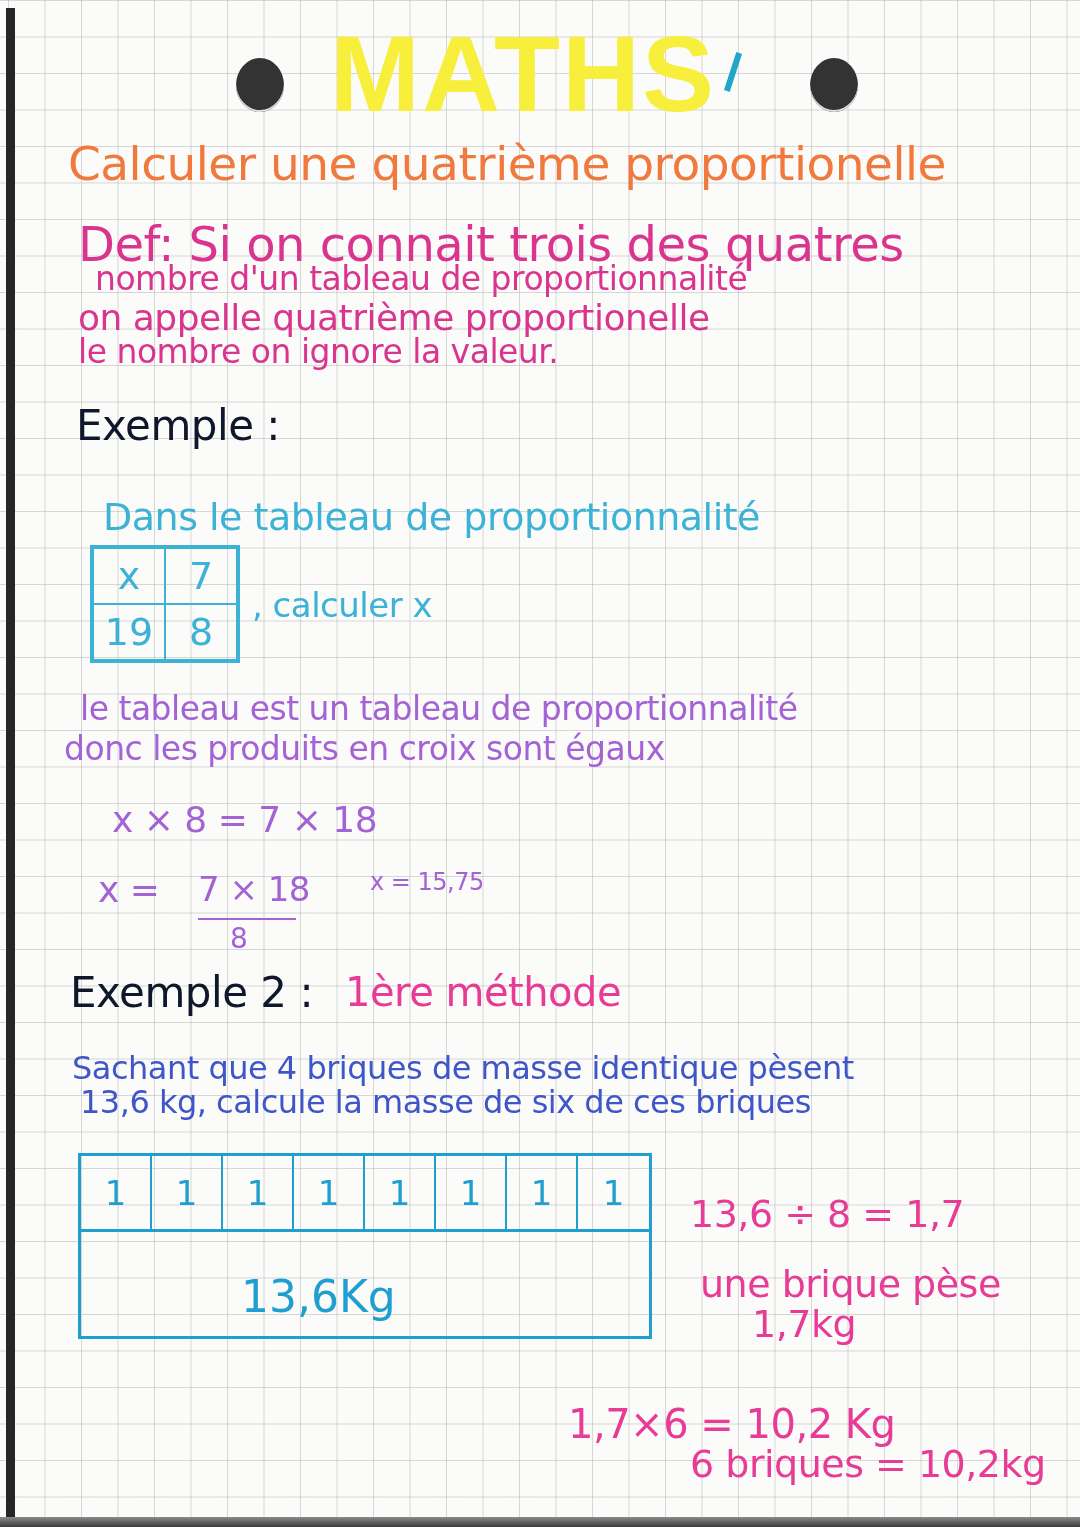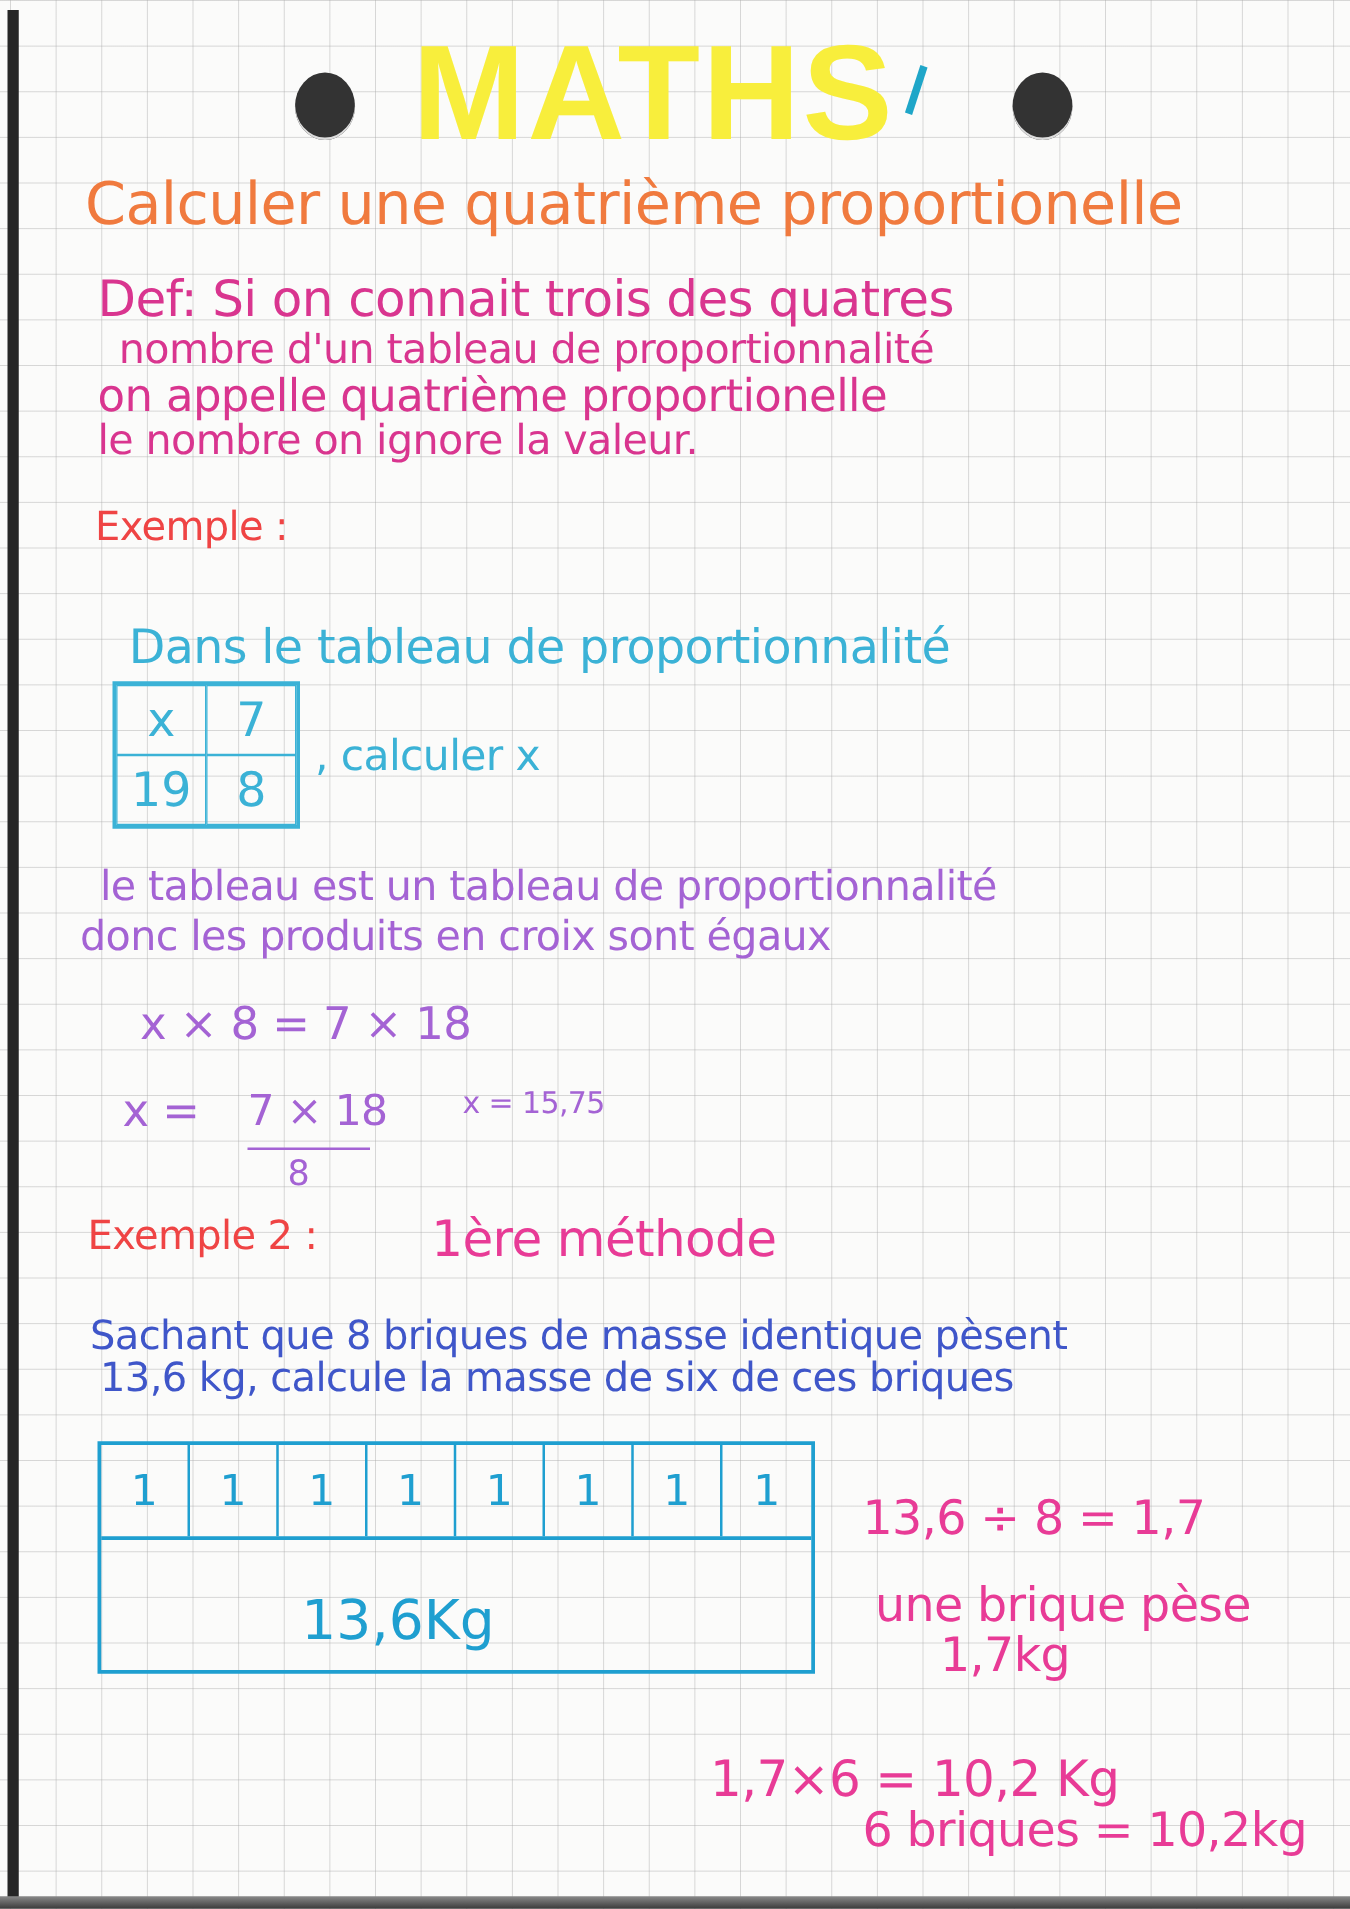--- a/index.html
+++ b/index.html
@@ -14,21 +14,21 @@
     font-family: "DejaVu Sans", sans-serif;
   }
   .left-edge { position:absolute; left:6px; top:8px; width:9px; height:1512px; background:#262626; }
   .bottom-edge { position:absolute; left:0; bottom:0; width:1080px; height:10px; background:linear-gradient(#8a8a8a,#3a3a3a); }
   .hole { position:absolute; width:48px; height:54px; border-radius:50%; background:#333; box-shadow: 0 -2px 0 #ddd inset; }
   .t { position:absolute; white-space:nowrap; line-height:1; letter-spacing:-0.5px; }
   .title { left:330px; top:20px; font-size:108px; font-weight:bold; color:#f8ee3c; letter-spacing:2px; font-family:"Liberation Sans", sans-serif; }
   .tick { left:730px; top:52px; width:6px; height:40px; background:#1fa6c8; transform:rotate(18deg); position:absolute; }
   .subtitle { left:68px; top:140px; font-size:47px; color:#f07a3e; }
   .def { left:78px; font-size:36px; color:#d9358f; }
-  .green { color:#ef4444; font-size:32px; }
+  .green { color:#0f172a; font-size:42px; }
   .cyan { color:#3bb2d6; }
   .violet { color:#a463d4; font-size:33px; }
   .blue { color:#3f56c9; font-size:32px; }
   .pink { color:#e83b96; font-size:38px; }
   .ptable { position:absolute; left:90px; top:545px; width:150px; height:118px; border:3px solid #3bb2d6; box-sizing:border-box; display:grid; grid-template-columns:1fr 1fr; grid-template-rows:1fr 1fr; }
   .ptable div { border:1.5px solid #3bb2d6; color:#3bb2d6; font-size:38px; display:flex; align-items:center; justify-content:center; }
   .fracline { position:absolute; left:198px; top:918px; width:98px; height:2px; background:#a463d4; }
   .bar { position:absolute; left:78px; top:1153px; width:574px; height:186px; border:3px solid #1f9fd0; box-sizing:border-box; }
   .bar-top { display:grid; grid-template-columns:repeat(8,1fr); height:73px; border-bottom:3px solid #1f9fd0; }
   .bar-top div { border-right:2.5px solid #1f9fd0; color:#1f9fd0; font-size:34px; display:flex; align-items:center; justify-content:center; }
@@ -40,21 +40,21 @@
 
 <div class="left-edge"></div>
 <div class="bottom-edge"></div>
 <div class="hole" style="left:236px;top:58px;"></div>
 <div class="hole" style="left:810px;top:58px;"></div>
 
 <div class="t title">MATHS</div>
 <div class="tick"></div>
 <div class="t subtitle">Calculer une quatrième proportionelle</div>
 
-<div class="t def" style="top:220px;font-size:40px;">Def: Si on connait trois des quatres</div>
+<div class="t def" style="top:220px;font-size:48px;">Def: Si on connait trois des quatres</div>
 <div class="t def" style="top:262px;left:95px;font-size:33px;">nombre d'un tableau de proportionnalité</div>
 <div class="t def" style="top:300px;">on appelle quatrième proportionelle</div>
 <div class="t def" style="top:335px;font-size:33px;">le nombre on ignore la valeur.</div>
 
 <div class="t green" style="left:76px;top:405px;">Exemple :</div>
 <div class="t cyan" style="left:72px;top:498px;font-size:38px;margin-left:31px;">Dans le tableau de proportionnalité</div>
 
 <div class="ptable">
   <div>x</div>
   <div>7</div>
@@ -69,21 +69,21 @@
 <div class="t violet" style="left:112px;top:802px;font-size:36px;">x × 8 = 7 × 18</div>
 <div class="t violet" style="left:98px;top:872px;font-size:36px;">x =</div>
 <div class="t violet" style="left:198px;top:872px;font-size:34px;">7 × 18</div>
 <div class="fracline"></div>
 <div class="t violet" style="left:230px;top:925px;font-size:28px;">8</div>
 <div class="t violet" style="left:370px;top:870px;font-size:24px;">x = 15,75</div>
 
 <div class="t green" style="left:70px;top:972px;">Exemple 2 :</div>
 <div class="t pink" style="left:345px;top:972px;font-size:40px;">1ère méthode</div>
 
-<div class="t blue" style="left:72px;top:1052px;">Sachant que 8 briques de masse identique pèsent</div>
+<div class="t blue" style="left:72px;top:1052px;">Sachant que 4 briques de masse identique pèsent</div>
 <div class="t blue" style="left:80px;top:1086px;">13,6 kg, calcule la masse de six de ces briques</div>
 
 <div class="bar">
   <div class="bar-top">
     <div>1</div>
     <div>1</div>
     <div>1</div>
     <div>1</div>
     <div>1</div>
     <div>1</div>

